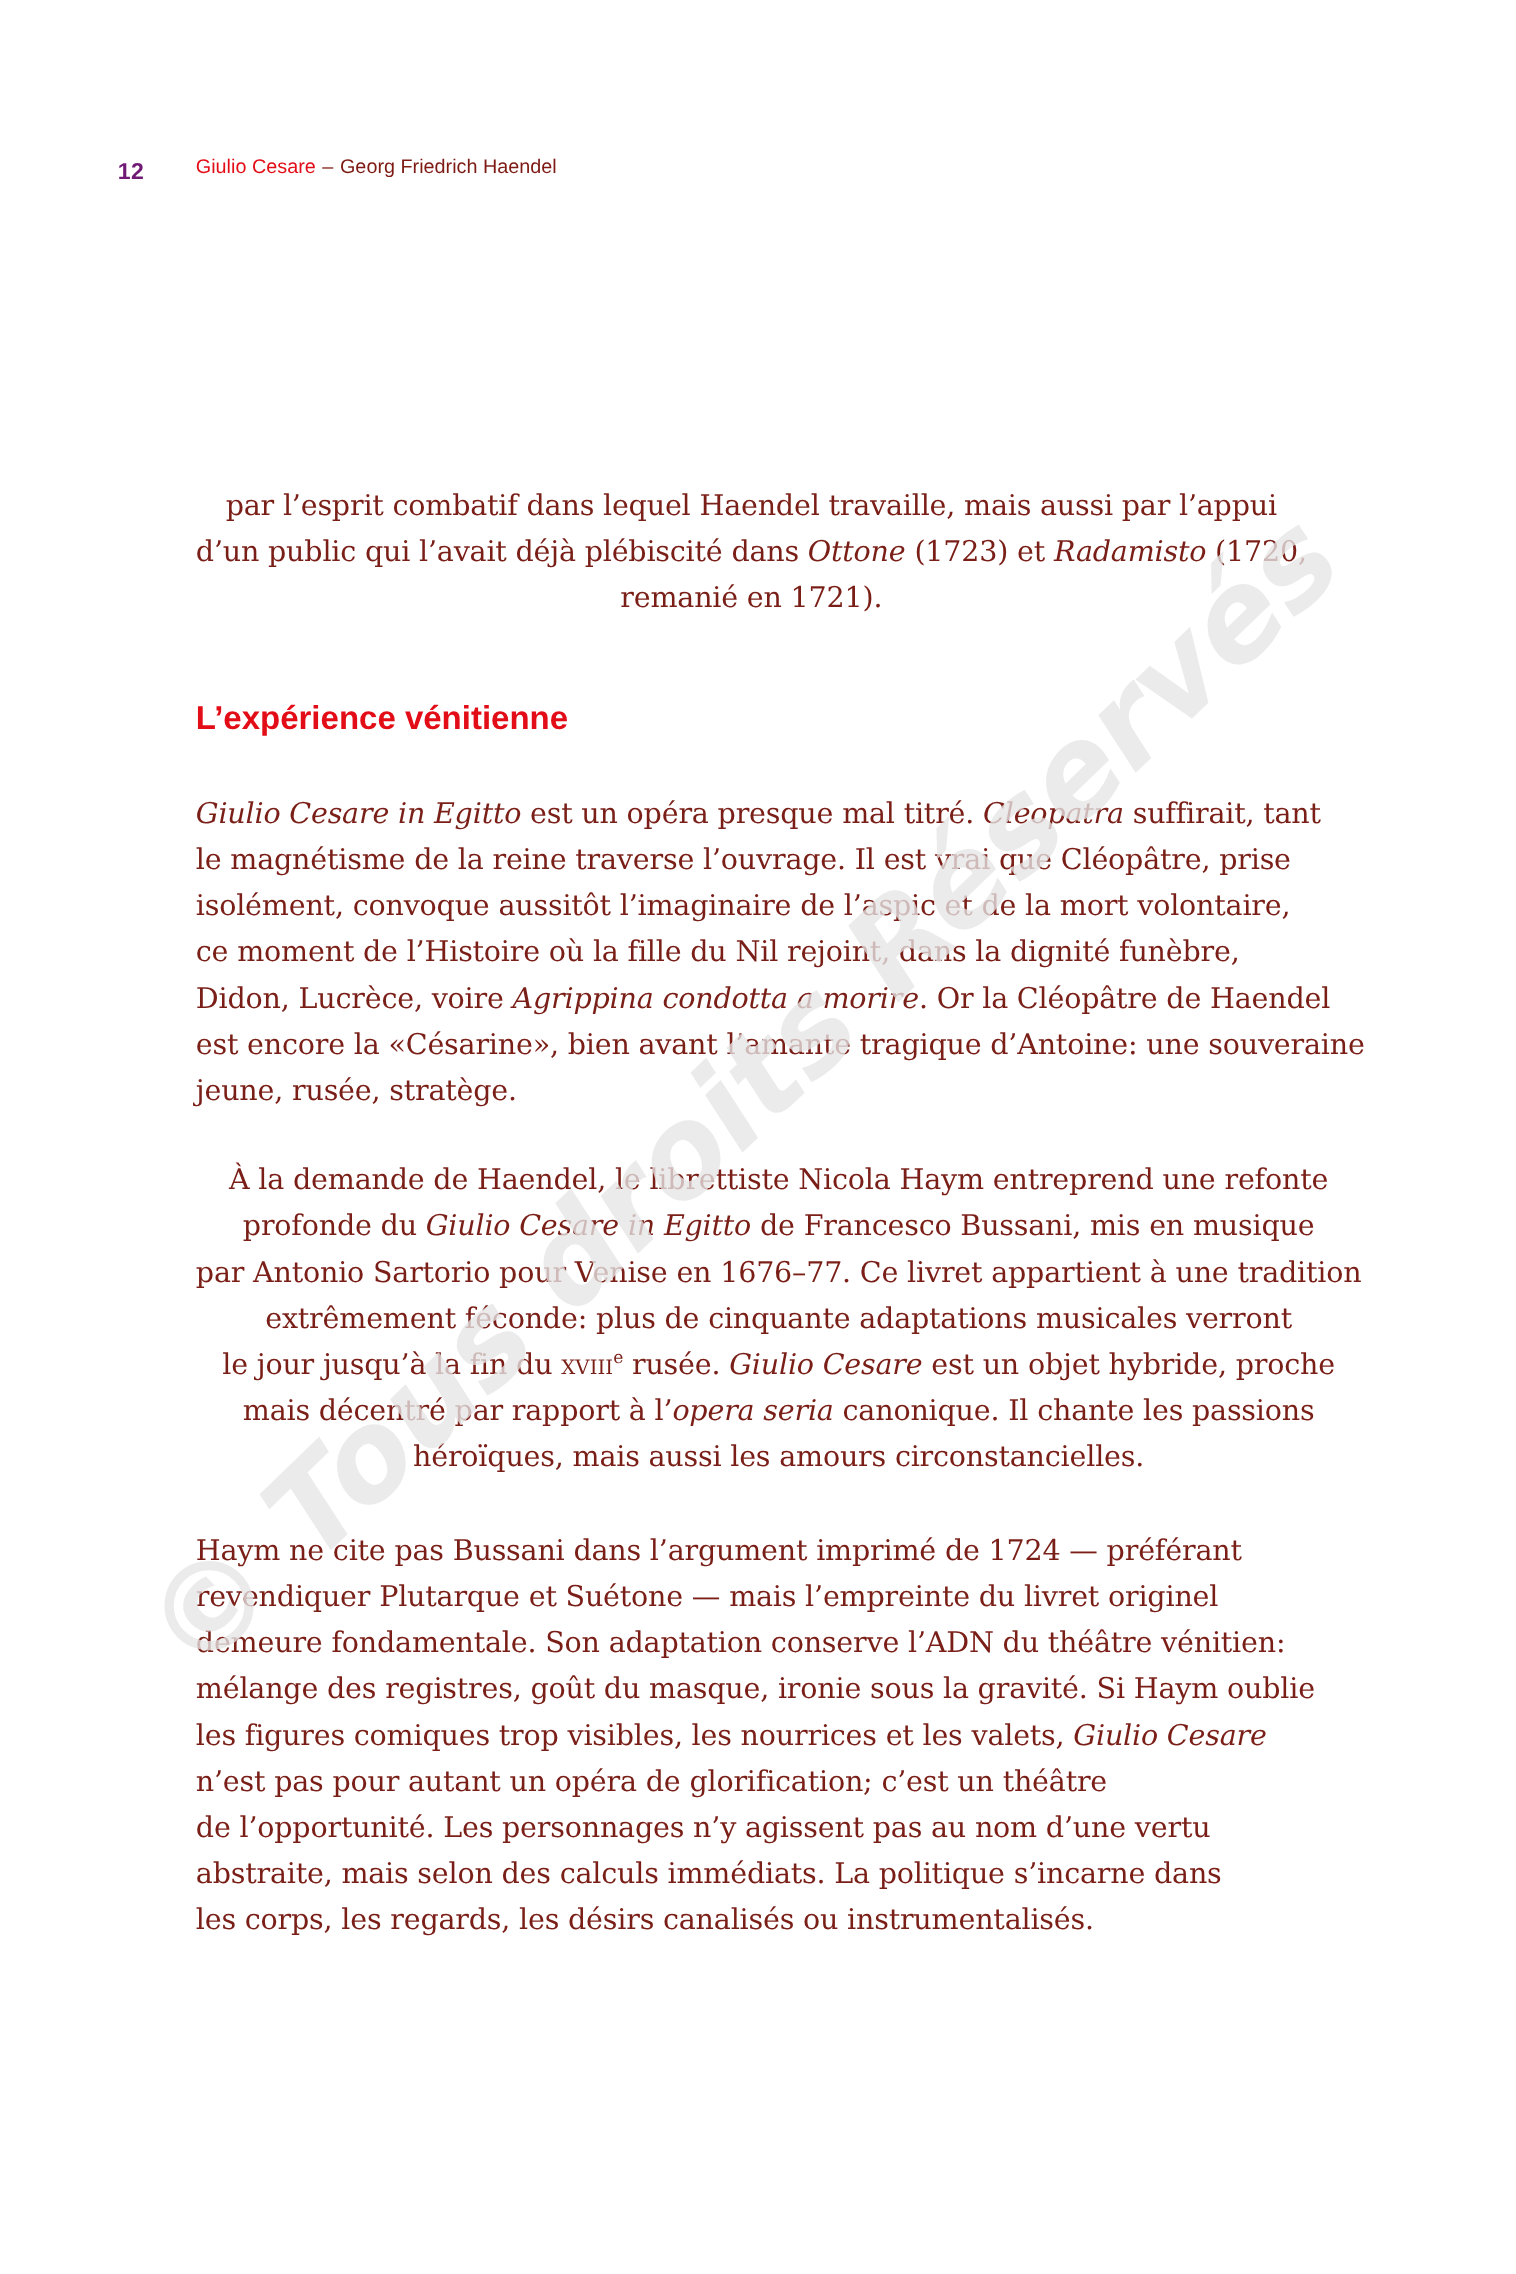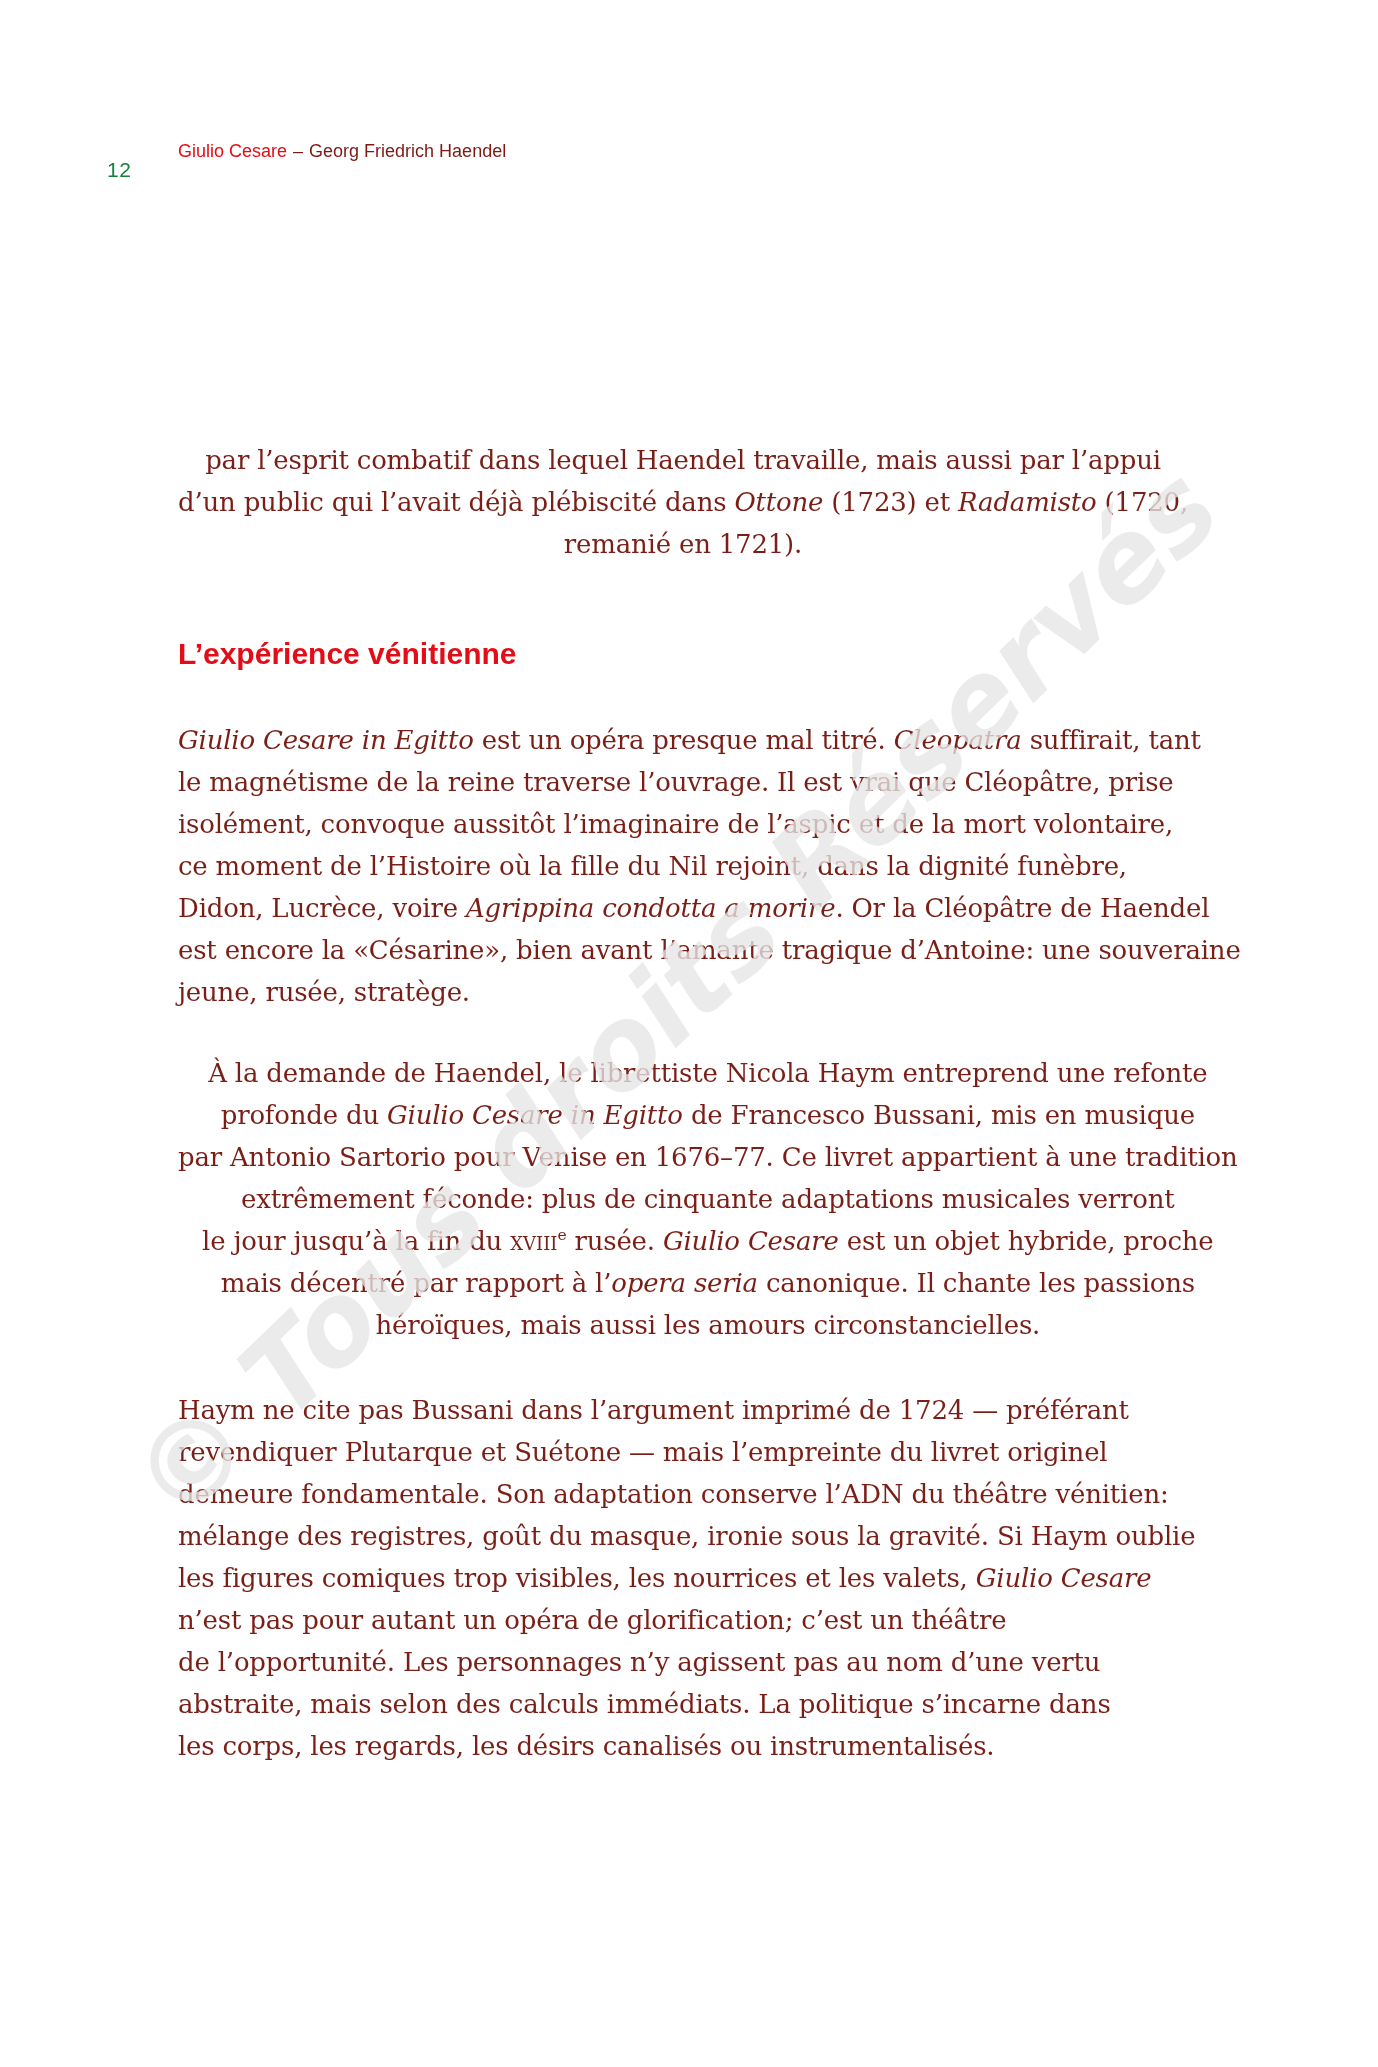--- a/index.html
+++ b/index.html
@@ -7,23 +7,23 @@
     position:relative;
     width:1378px;
     height:2067px;
     background:#ffffff;
     overflow:hidden;
     font-family:"DejaVu Serif", serif;
   }
   
   .header{position:absolute;top:141px;left:0;width:100%;height:40px;}
   .page-number{
-    position:absolute;left:107px;top:17px;
+    position:absolute;left:107px;top:4px;
     font-family:"Liberation Sans", sans-serif;
-    font-size:21px;font-weight:400;color:#15803d;letter-spacing:0.5px;
+    font-size:21px;font-weight:700;color:#701a75;letter-spacing:0.5px;
   }
   .header-title-group{
     position:absolute;left:178px;top:0;
     font-family:"Liberation Sans", sans-serif;
     font-size:18px;font-weight:400;white-space:nowrap;
   }
   .header-title{color:#e30d17;font-weight:500;}
   .header-sep{color:#7d1a13;padding:0 6px;}
   .header-subtitle{color:#7d1a13;}
   

